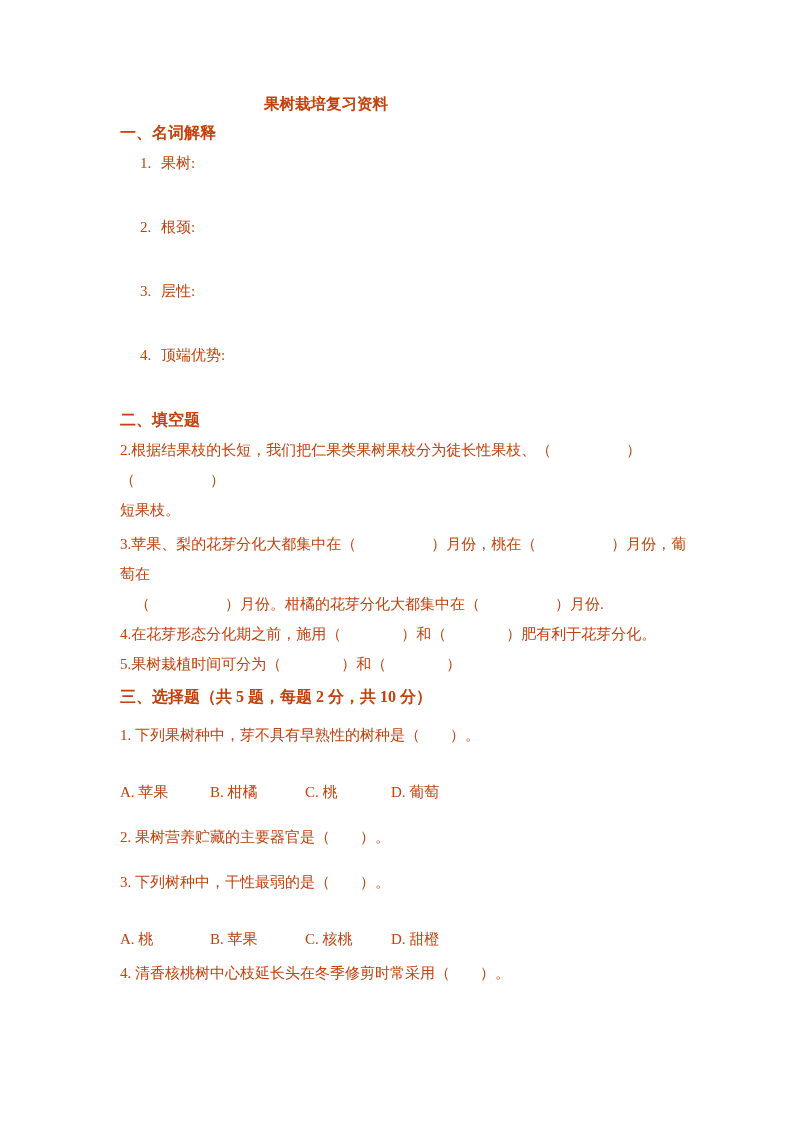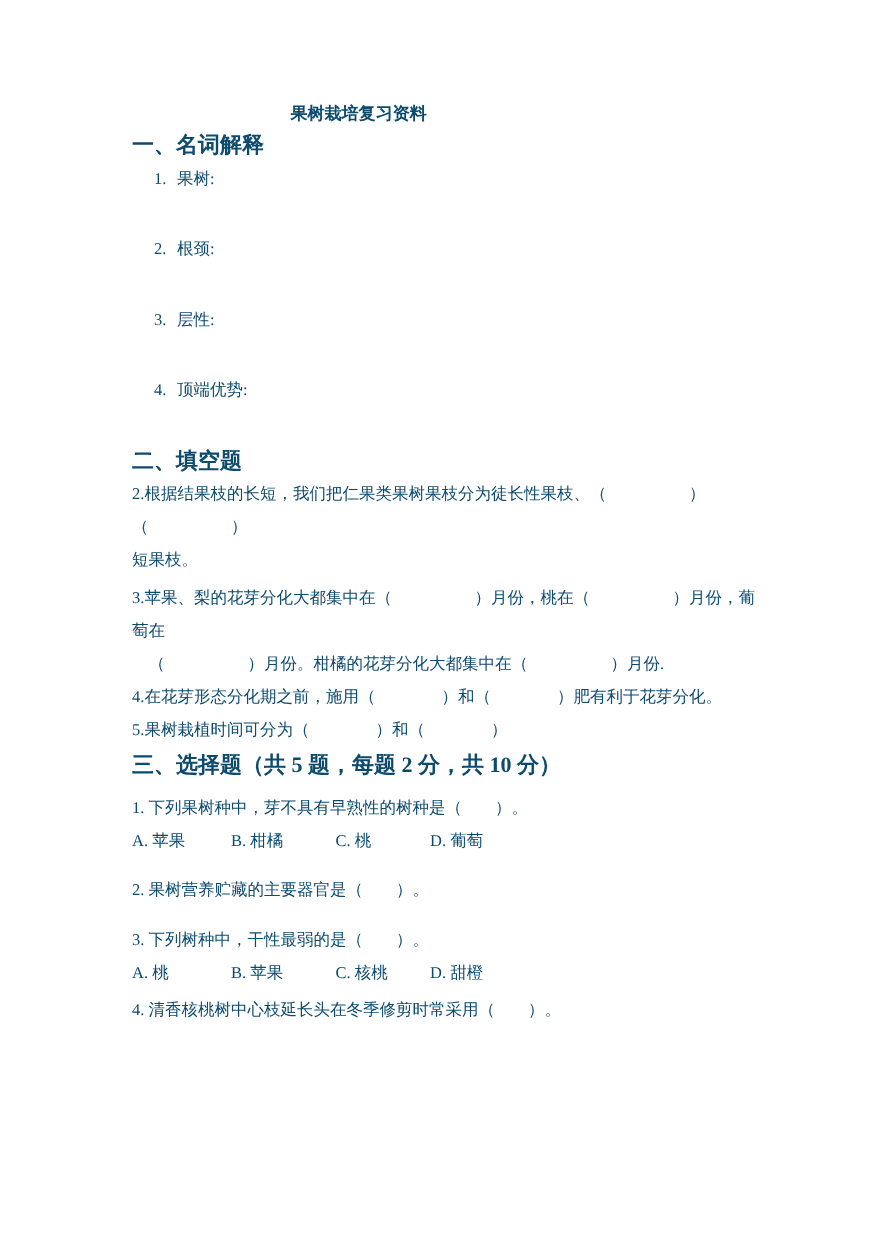--- a/index.html
+++ b/index.html
@@ -2,55 +2,55 @@
 <html><head>
 <meta charset="utf-8">
 <style>
   html, body { margin: 0; padding: 0; background: #ffffff; }
   .page {
     position: relative;
     width: 793px;
     height: 1076px;
     box-sizing: border-box;
     background: #ffffff;
-    color: #0c4a6e;
+    color: #c2410c;
     font-family: "Liberation Serif", "DejaVu Serif", serif;
     font-size: 15px;
     padding: 95px 95px 0 120px;
     overflow: hidden;
   }
   .title {
     width: 412px;
     text-align: center;
     font-weight: bold;
     font-size: 15.5px;
     line-height: 18px;
   }
   .h {
     font-weight: bold;
-    font-size: 20px;
+    font-size: 16px;
     line-height: 19px;
   }
   .h1 { margin: 10px 0 12px 0; }
   .h2 { margin: 25px 0 6px 0; }
   .h3 { margin: 8px 0 0 0; }
   .term { line-height: 19px; margin-bottom: 45px; margin-left: 20px; }
   .term-num { display: inline-block; width: 21px; }
   .fl { line-height: 30px; }
   .fl.mt4 { margin-top: 4px; }
   .fl.indent { padding-left: 15px; }
   .q { line-height: 30px; margin-top: 15px; }
   .q.q-first { margin-top: 14px; }
   .q.q-last { margin-top: 4px; }
   .opts { line-height: 30px; white-space: nowrap; }
   .opts span { display: inline-block; }
   .opts span:nth-child(1) { width: 90px; }
   .opts span:nth-child(2) { width: 95px; }
   .opts span:nth-child(3) { width: 86px; }
-  .opts span:nth-child(4) { width: 99px; }
+  .opts span:nth-child(4) { width: 99px; margin-top: 27px; }
 </style>
 </head>
 <body>
 
 <div class="page">
 
   <div class="title">果树栽培复习资料</div>
 
   <div class="h h1">一、名词解释</div>
 

